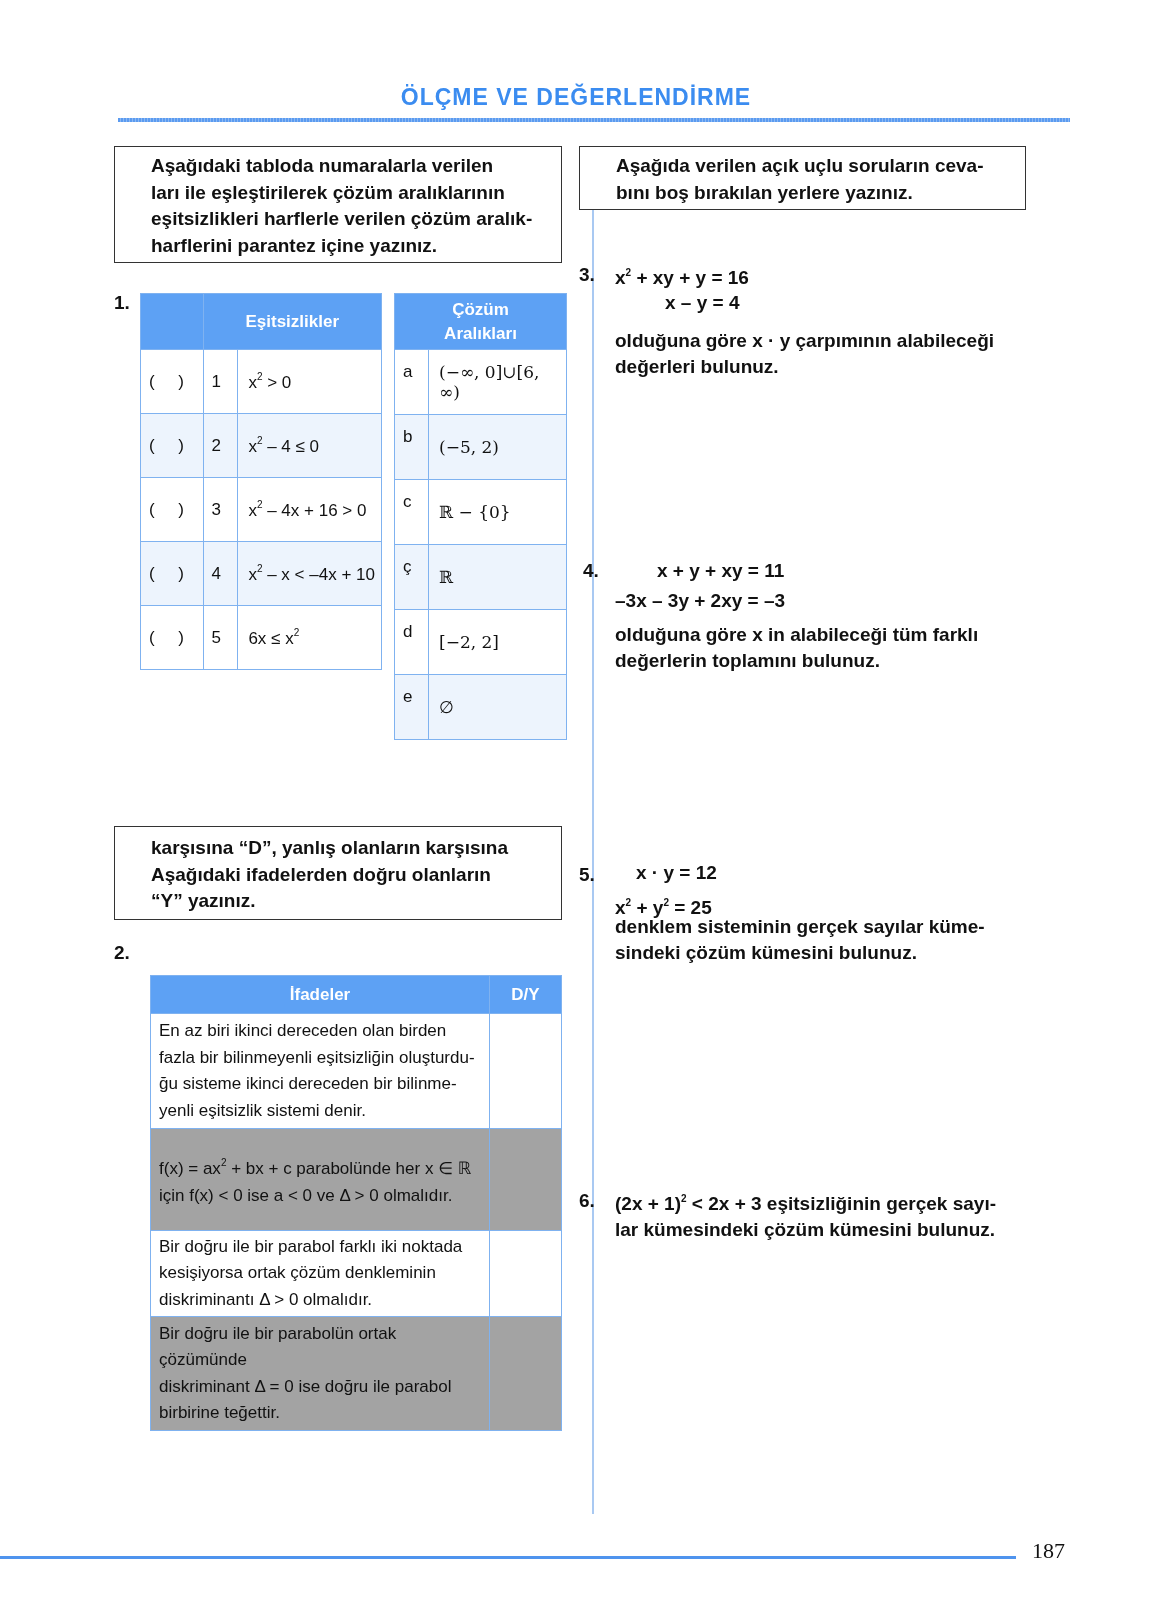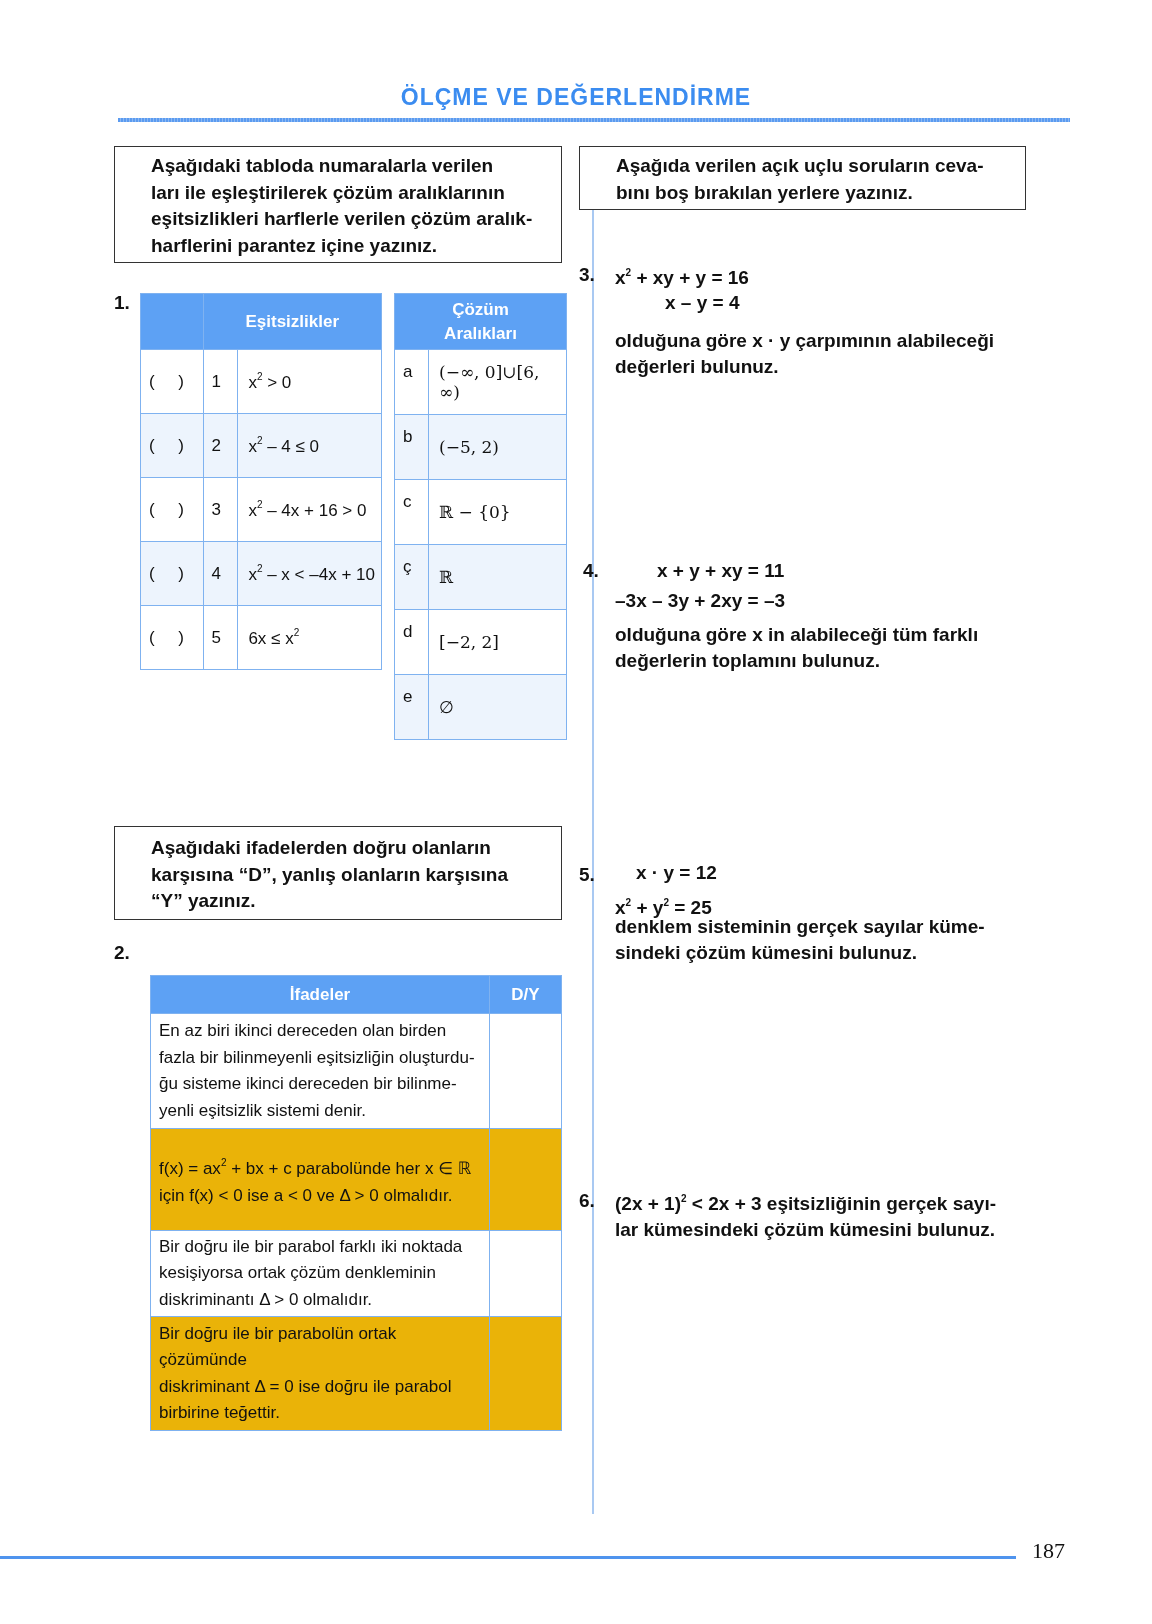--- a/index.html
+++ b/index.html
@@ -12,21 +12,21 @@
   .qnum{position:absolute;font-weight:bold;font-size:19px;}
   table{border-collapse:collapse;position:absolute;}
   th{background:#5da1f4;color:#fff;font-weight:bold;font-size:17px;border:1px solid #7fb2f0;}
   td{border:1px solid #7fb2f0;font-size:17px;}
   .t1 td{height:61px;vertical-align:middle;}
   .t1 tr.alt td{background:#edf4fd;}
   .t2 td{height:51px;}
   .t2 tr.alt td{background:#edf4fd;}
   .math{font-family:"DejaVu Serif",serif;font-size:17px;}
   .t3 td{font-size:17px;line-height:26.5px;padding:0 8px;vertical-align:middle;}
-  .t3 tr.alt td{background:#eab308;}
+  .t3 tr.alt td{background:#a3a3a3;}
   .q{position:absolute;font-weight:bold;font-size:19px;line-height:30px;}
   .q .eq{white-space:pre;}
   sup{font-size:10px;vertical-align:8px;}
   .footer-rule{position:absolute;left:0;top:1556px;width:1016px;height:3px;background:#4f94ee;}
   .pageno{position:absolute;left:1032px;top:1538px;font-family:"Liberation Serif",serif;font-size:22px;}
 </style>
 </head>
 <body>
 
 <div class="title">ÖLÇME VE DEĞERLENDİRME</div>
@@ -109,22 +109,22 @@
   <td class="math" style="padding-left:10px;">[−2, 2]</td>
       </tr>
       <tr class="alt">
         <td style="width:24px;padding-left:8px;vertical-align:top;padding-top:12px;">e</td>
   <td class="math" style="padding-left:10px;">∅</td>
       </tr>
     </tbody>
 </table>
 
 <div class="box" style="left:114px;top:826px;width:448px;height:94px;padding:8px 0 0 36px;">
+  <p>karşısına “D”, yanlış olanların karşısına</p>
   <p>Aşağıdaki ifadelerden doğru olanların</p>
-  <p>karşısına “D”, yanlış olanların karşısına</p>
   <p>“Y” yazınız.</p>
 </div>
 <div class="qnum" style="left:114px;top:942px;">2.</div>
 
 <table class="t3" style="left:150px;top:943px;width:412px;margin-top:32px;">
   <tbody>
       <tr style="height:38px;">
     <th style="width:336px;">İfadeler</th>
     <th>D/Y</th>
   </tr>

